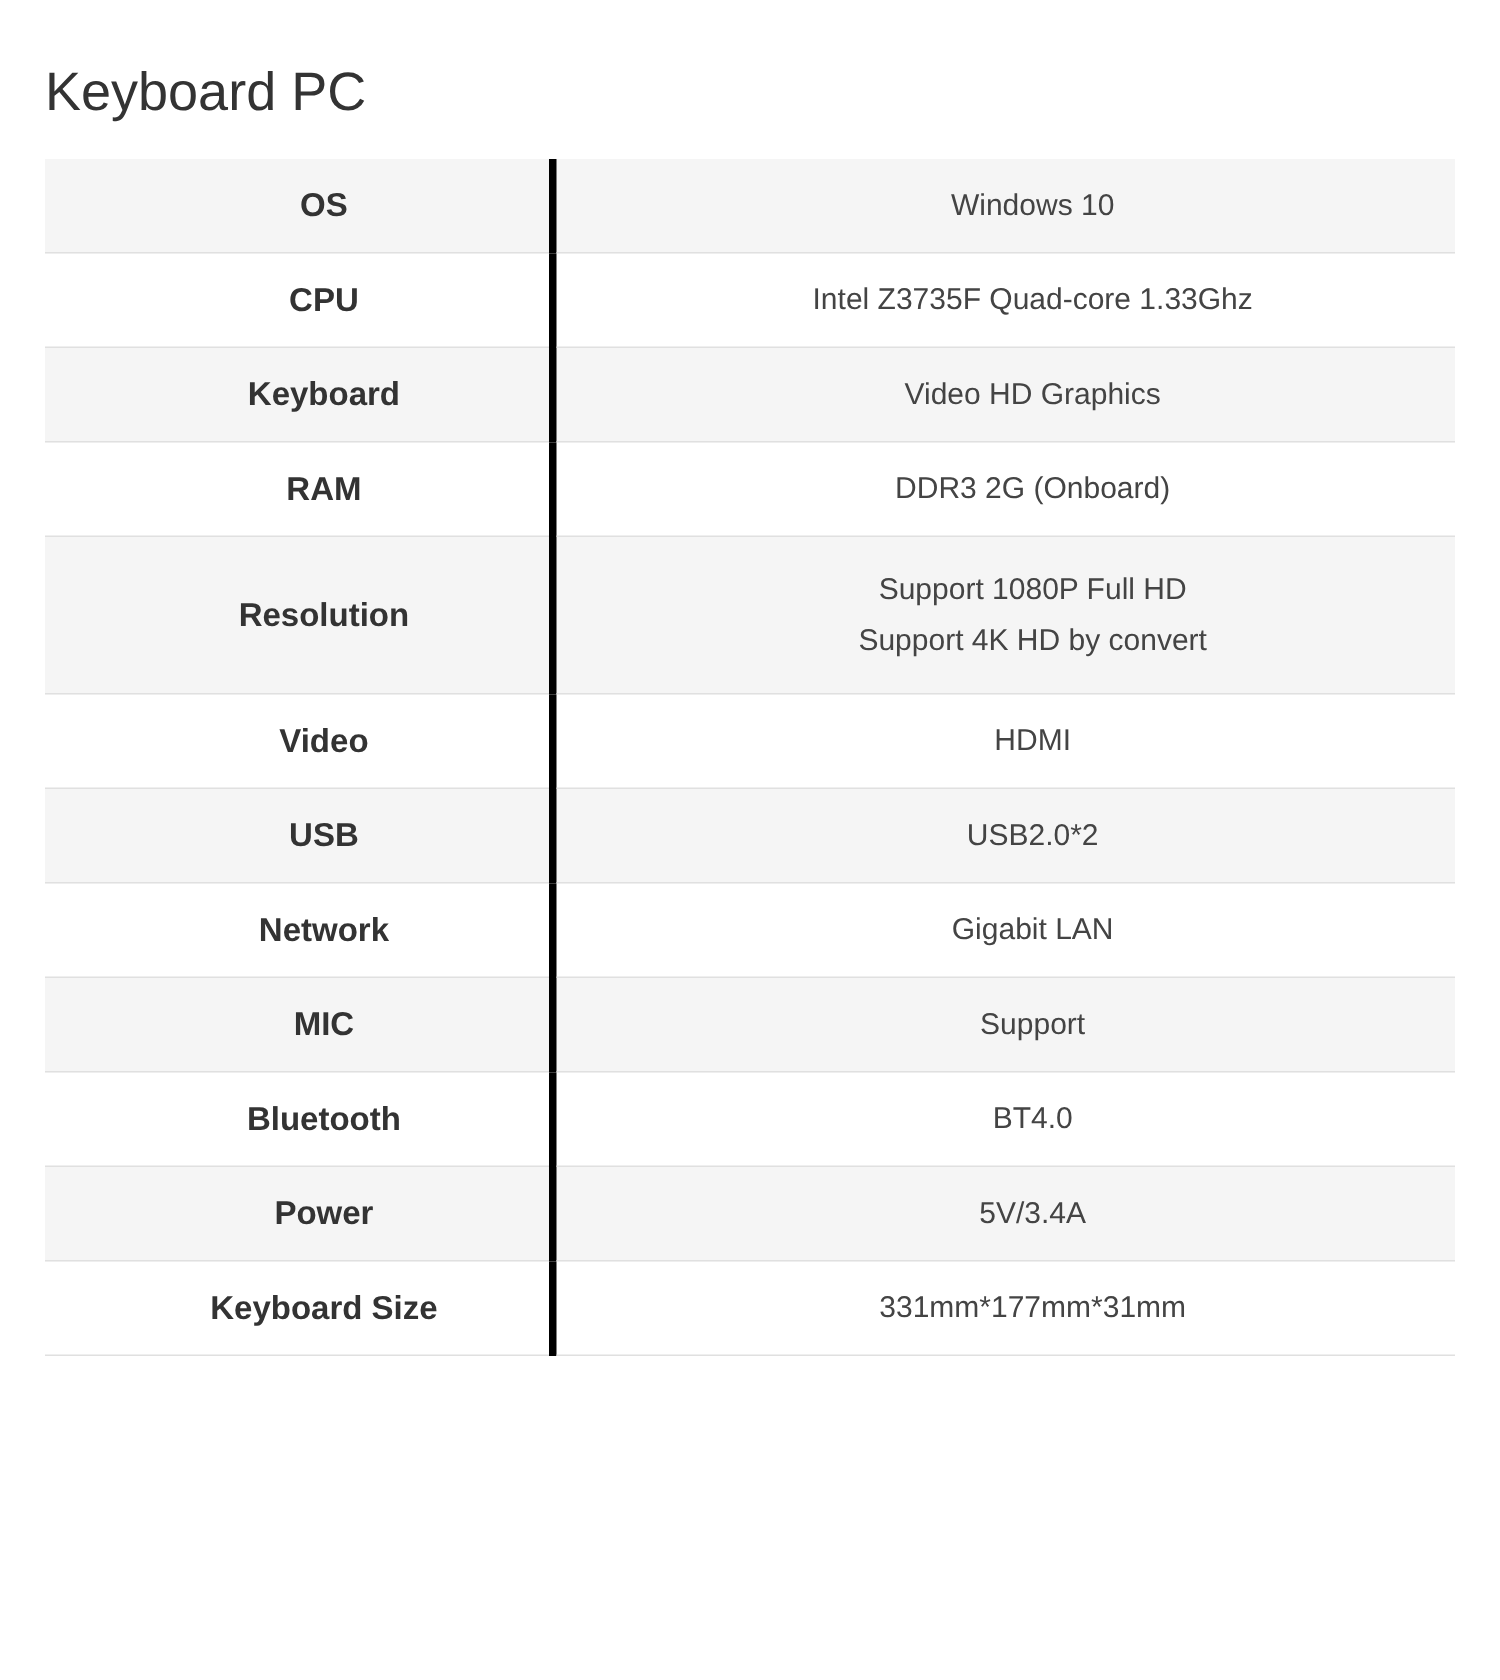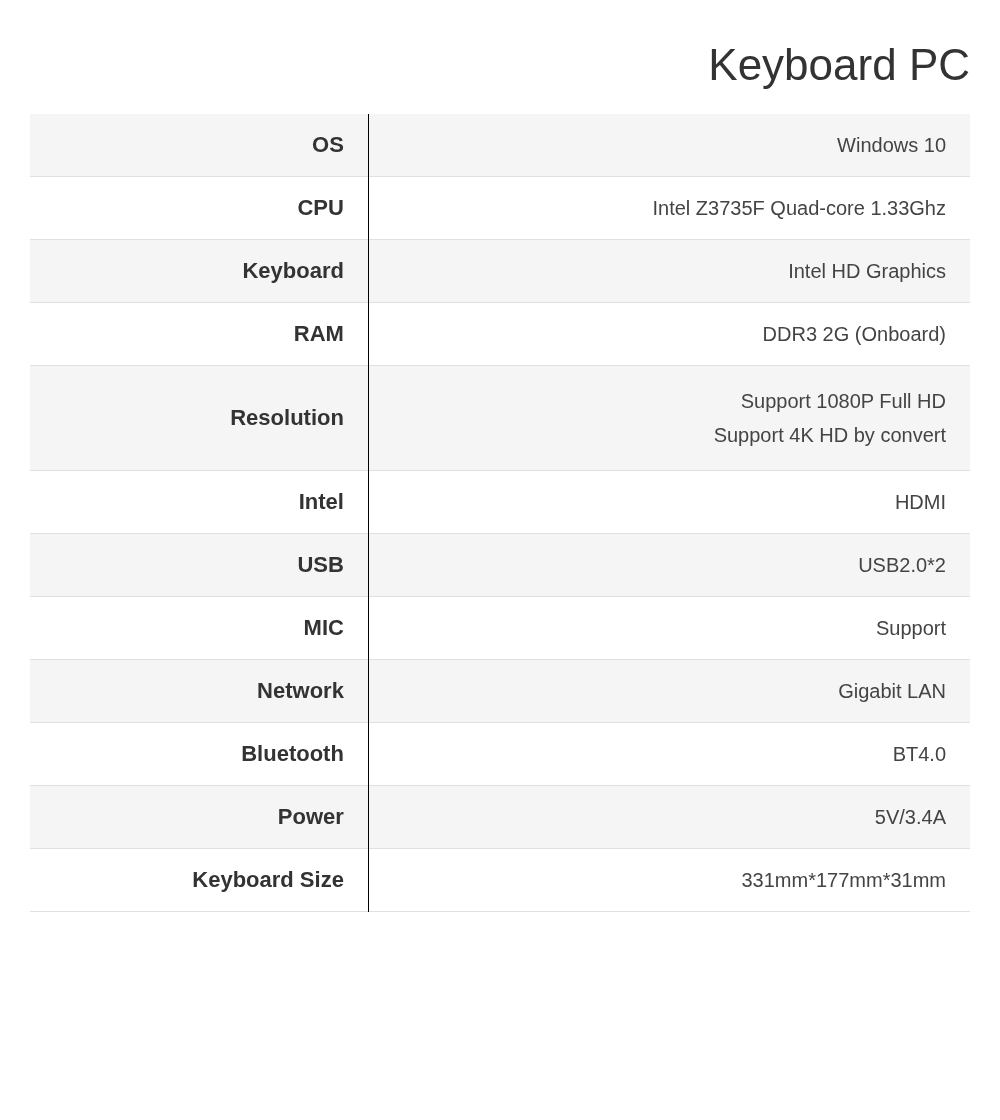--- a/index.html
+++ b/index.html
@@ -14,22 +14,22 @@
       width: 1000px;
       min-height: 1120px;
     }
 
     .page-container {
       width: 1000px;
       padding: 20px 30px 40px 30px;
     }
 
     .page-title {
-      text-align: right;
-      font-size: 44px;
+      text-align: left;
+      font-size: 36px;
       font-weight: 400;
       color: #333333;
       padding: 20px 0 24px 0;
     }
 
     .spec-table {
       width: 100%;
       border-collapse: collapse;
     }
 
@@ -45,32 +45,32 @@
       background-color: #ffffff;
     }
 
     .spec-label {
       width: 36%;
       padding: 18px 24px 18px 60px;
       font-size: 22px;
       font-weight: 600;
       color: #333333;
       vertical-align: middle;
-      text-align: right;
+      text-align: center;
     }
 
     .spec-value {
       width: 64%;
       padding: 18px 24px 18px 60px;
       font-size: 20px;
       font-weight: 400;
       color: #444444;
       vertical-align: middle;
-      border-left: 1px solid #000000;
-      text-align: right;
+      border-left: 5px solid #000000;
+      text-align: center;
     }
 
     .spec-value.multiline {
       line-height: 1.7;
     }
   </style>
 </head>
 <body>
 
 <div class="page-container">
@@ -81,45 +81,45 @@
     <tr>
           <td class="spec-label">OS</td>
           <td class="spec-value">Windows 10</td>
         </tr>
         <tr>
           <td class="spec-label">CPU</td>
           <td class="spec-value">Intel Z3735F Quad-core 1.33Ghz</td>
         </tr>
         <tr>
           <td class="spec-label">Keyboard</td>
-          <td class="spec-value">Intel HD Graphics</td>
+          <td class="spec-value">Video HD Graphics</td>
         </tr>
         <tr>
           <td class="spec-label">RAM</td>
           <td class="spec-value">DDR3 2G (Onboard)</td>
         </tr>
         <tr>
           <td class="spec-label">Resolution</td>
           <td class="spec-value multiline">Support 1080P Full HD<br>Support 4K HD by convert</td>
         </tr>
         <tr>
-          <td class="spec-label">Intel</td>
+          <td class="spec-label">Video</td>
           <td class="spec-value">HDMI</td>
         </tr>
         <tr>
           <td class="spec-label">USB</td>
           <td class="spec-value">USB2.0*2</td>
         </tr>
         <tr>
+          <td class="spec-label">Network</td>
+          <td class="spec-value">Gigabit LAN</td>
+        </tr>
+        <tr>
           <td class="spec-label">MIC</td>
           <td class="spec-value">Support</td>
-        </tr>
-        <tr>
-          <td class="spec-label">Network</td>
-          <td class="spec-value">Gigabit LAN</td>
         </tr>
         <tr>
           <td class="spec-label">Bluetooth</td>
           <td class="spec-value">BT4.0</td>
         </tr>
         <tr>
           <td class="spec-label">Power</td>
           <td class="spec-value">5V/3.4A</td>
         </tr>
         <tr>

